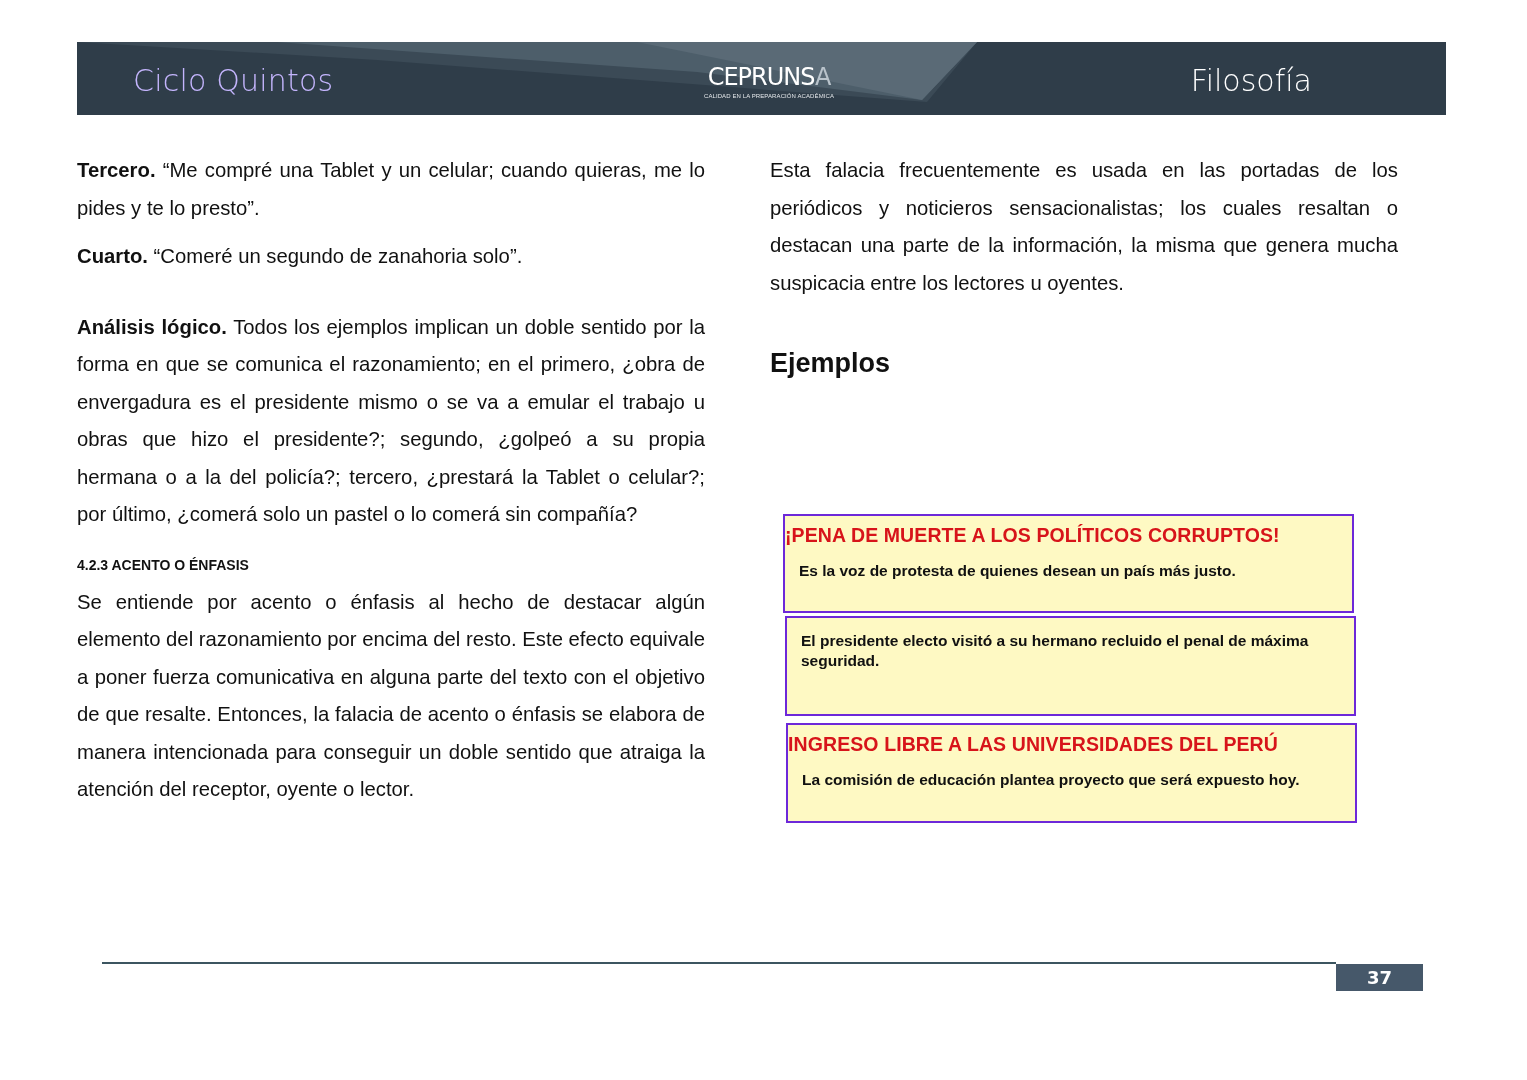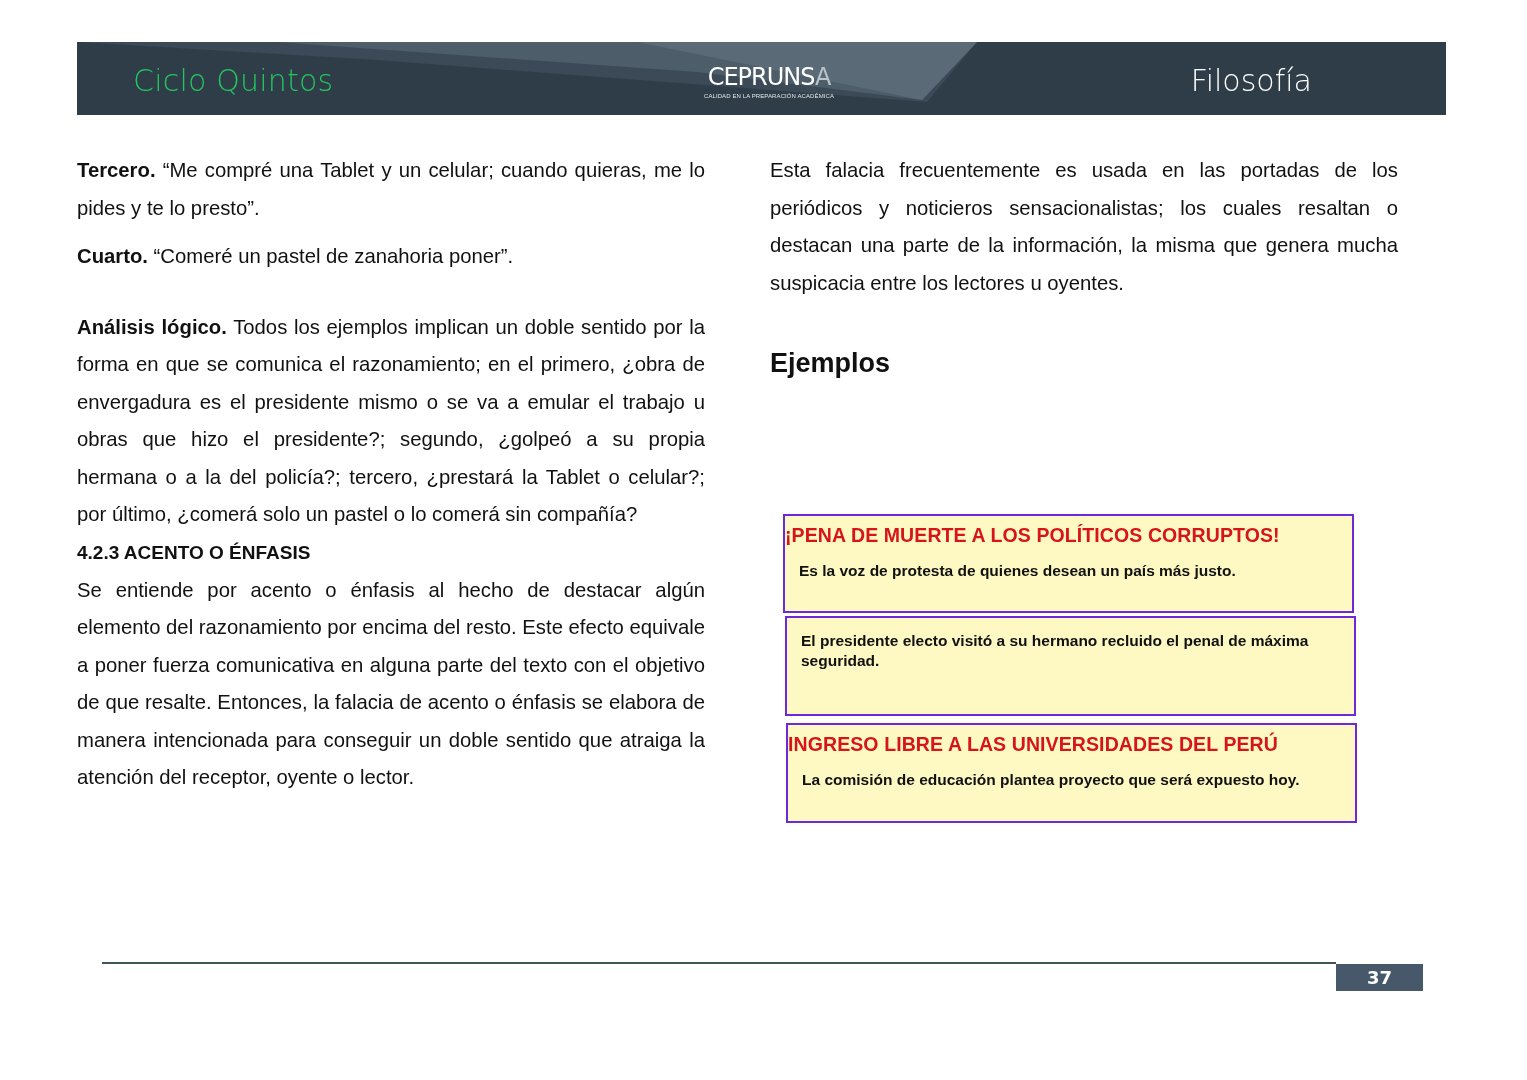--- a/index.html
+++ b/index.html
@@ -2,37 +2,37 @@
 <html><head>
 <meta charset="utf-8">
 <style>
   html, body { margin:0; padding:0; background:#ffffff; }
   body { width:1527px; height:1080px; position:relative; overflow:hidden;
          font-family:"Liberation Sans", sans-serif; color:#111; }
   .header { position:absolute; left:77px; top:42px; width:1369px; height:73px;
             background:#2f3d49; overflow:hidden; }
   .header svg.deco { position:absolute; left:0; top:0; }
   .header .left-title { position:absolute; left:56px; top:21px; font-size:30px;
-            color:#22c55e; font-family:"DejaVu Sans", sans-serif; font-weight:300; letter-spacing:0.2px; }
+            color:#c4b5fd; font-family:"DejaVu Sans", sans-serif; font-weight:300; letter-spacing:0.2px; }
   .header .right-title { position:absolute; right:134px; top:21px; font-size:30px;
             color:#ffffff; font-family:"DejaVu Sans", sans-serif; font-weight:300; }
   .logo { position:absolute; left:610px; top:20px; width:164px; text-align:center; }
   .logo .brand { font-family:"DejaVu Sans", sans-serif; font-size:24px; color:#ffffff;
             letter-spacing:-1px; line-height:30px; }
   .logo .brand .accent { color:#b9c3cb; }
   .logo .tagline { font-size:6px; color:#e6e9ec; letter-spacing:0.1px; margin-top:1px; white-space:nowrap; }
 
   .col { position:absolute; font-size:20.3px; line-height:37.5px; }
   .col p { margin:0; text-align:justify; }
   .col-left { left:77px; top:152px; width:628px; }
   .col-right { left:770px; top:152px; width:628px; }
   .gap-small { height:11px; }
   .gap-large { height:33px; }
   b { font-weight:bold; }
-  .h-section { font-weight:bold; font-size:19px; margin:2px 0 2px 0; line-height:34px; }
+  .h-section { font-weight:bold; font-size:14px; margin:14px 0 2px 0; line-height:34px; }
   .h-ejemplos { font-weight:bold; font-size:27px; margin-top:34px; line-height:32px; }
 
   .box { position:absolute; border:2px solid #6d28d9; background:#fef9c3; text-align:left; }
   .box .headline { color:#d7141a; font-weight:bold; font-size:19.5px; margin-top:8px; letter-spacing:0.1px; }
   .box .sub { color:#111; font-weight:bold; font-size:15.5px; margin-top:14px; line-height:20px; padding:0 14px; }
   .box1 { left:783px; top:514px; width:567px; height:95px; }
   .box2 { left:785px; top:616px; width:567px; height:96px; }
   .box2 .sub { margin-top:13px; }
   .box3 { left:786px; top:723px; width:567px; height:96px; }
 
@@ -54,21 +54,21 @@
   <div class="logo">
     <div class="brand"><span>CEPRUNS</span><span class="accent">A</span></div>
     <div class="tagline">CALIDAD EN LA PREPARACIÓN ACADÉMICA</div>
   </div>
   <div class="right-title">Filosofía</div>
 </div>
 
 <div class="col col-left">
   <p><b>Tercero.</b><span> “Me compré una Tablet y un celular; cuando quieras, me lo pides y te lo presto”.</span></p>
   <div class="gap-small"></div>
-  <p><b>Cuarto.</b><span> “Comeré un pastel de zanahoria poner”.</span></p>
+  <p><b>Cuarto.</b><span> “Comeré un segundo de zanahoria solo”.</span></p>
   <div class="gap-large"></div>
   <p><b>Análisis lógico.</b><span> Todos los ejemplos implican un doble sentido por la forma en que se comunica el razonamiento; en el primero, ¿obra de envergadura es el presidente mismo o se va a emular el trabajo u obras que hizo el presidente?; segundo, ¿golpeó a su propia hermana o a la del policía?; tercero, ¿prestará la Tablet o celular?; por último, ¿comerá solo un pastel o lo comerá sin compañía?</span></p>
   <div class="h-section">4.2.3 ACENTO O ÉNFASIS</div>
   <p>Se entiende por acento o énfasis al hecho de destacar algún elemento del razonamiento por encima del resto. Este efecto equivale a poner fuerza comunicativa en alguna parte del texto con el objetivo de que resalte. Entonces, la falacia de acento o énfasis se elabora de manera intencionada para conseguir un doble sentido que atraiga la atención del receptor, oyente o lector.</p>
 </div>
 
 <div class="col col-right">
   <p>Esta falacia frecuentemente es usada en las portadas de los periódicos y noticieros sensacionalistas; los cuales resaltan o destacan una parte de la información, la misma que genera mucha suspicacia entre los lectores u oyentes.</p>
   <div class="gap-small"></div>
   <div class="h-ejemplos">Ejemplos</div>

